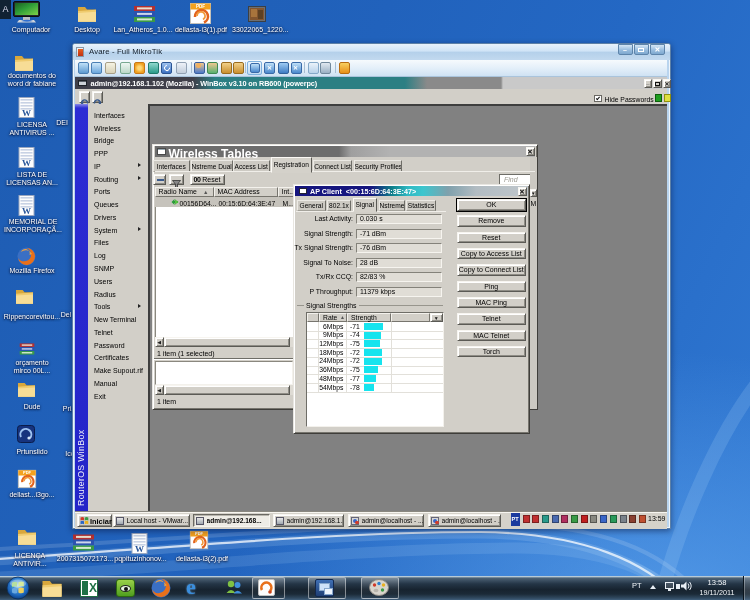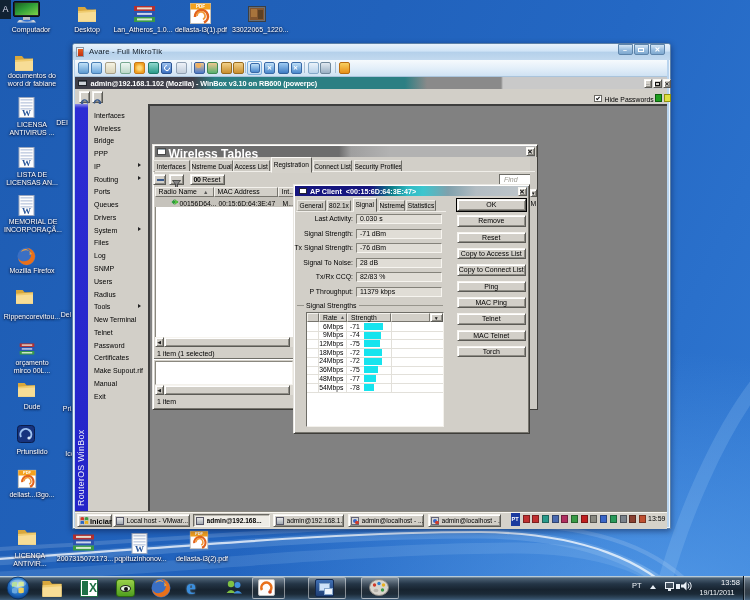--- a/index.html
+++ b/index.html
@@ -250,21 +250,21 @@
   </svg>
 <div class="ab t7" style="left:632px;top:581px;color:#f0f4f8;font-size:7.5px">PT</div>
 <div class="ab" style="left:650px;top:585px;width:0;height:0;border-left:3.5px solid transparent;border-right:3.5px solid transparent;border-bottom:4.5px solid #e8eef4"></div>
 <div class="ab" style="left:665px;top:582px;width:9px;height:7px;border:1px solid #e8eef4;background:rgba(255,255,255,.15)"></div>
 <div class="ab" style="left:668px;top:589px;width:3px;height:2px;background:#e8eef4"></div>
 <div class="ab" style="left:676px;top:584px;width:4px;height:5px;background:#e8eef4"></div>
 <svg class="ab" style="left:681px;top:581px" width="11" height="10" viewBox="0 0 11 10">
  <path d="M0 3.5 h2.5 l3 -3 v9 l-3 -3 h-2.5z" fill="#e8eef4"></path>
  <path d="M7 2.5 a4 4 0 0 1 0 5 M8.6 1 a6.5 6.5 0 0 1 0 8" stroke="#e8eef4" stroke-width="1" fill="none"></path>
   </svg>
-<div class="ab" style="left:694px;top:577.5px;width:46px;color:#f4f7fa;font-size:7.6px;text-align:right">13:58</div>
+<div class="ab" style="left:694px;top:577.5px;width:46px;color:#f4f7fa;font-size:7.6px;text-align:center">13:58</div>
 <div class="ab" style="left:694px;top:587.5px;width:46px;color:#f4f7fa;font-size:7.2px;text-align:center">19/11/2011</div>
 <div class="ab" style="left:742.5px;top:575.5px;width:7.5px;height:24.5px;background:linear-gradient(rgba(255,255,255,.22),rgba(255,255,255,.06));border-left:1px solid #0a141d;box-shadow:inset 1px 0 0 rgba(255,255,255,.3)"></div>
 
 <div class="ab" style="left:71.5px;top:42.5px;width:599.5px;height:486px;
  background:#b9d4ee;border:1px solid #5d80a6;box-shadow:0 2px 6px rgba(0,0,30,.45), inset 0 0 0 1px rgba(255,255,255,.75);border-radius:3px 3px 0 0"></div>
 <div class="ab" style="left:72.5px;top:43.5px;width:597.5px;height:16px;
  background:linear-gradient(180deg,#e8f2fb 0%,#cfe3f6 45%,#b4d0ea 50%,#c2d9ef 100%);border-radius:2px 2px 0 0"></div>
 <div class="ab" style="left:76px;top:46.5px;width:8px;height:10px;background:linear-gradient(#f0f4f8,#c8d4e0);border:1px solid #8898a8">
  <div class="ab" style="left:1px;top:1px;width:4.5px;height:7px;background:linear-gradient(#e86020,#c03010)"></div>
   </div>

